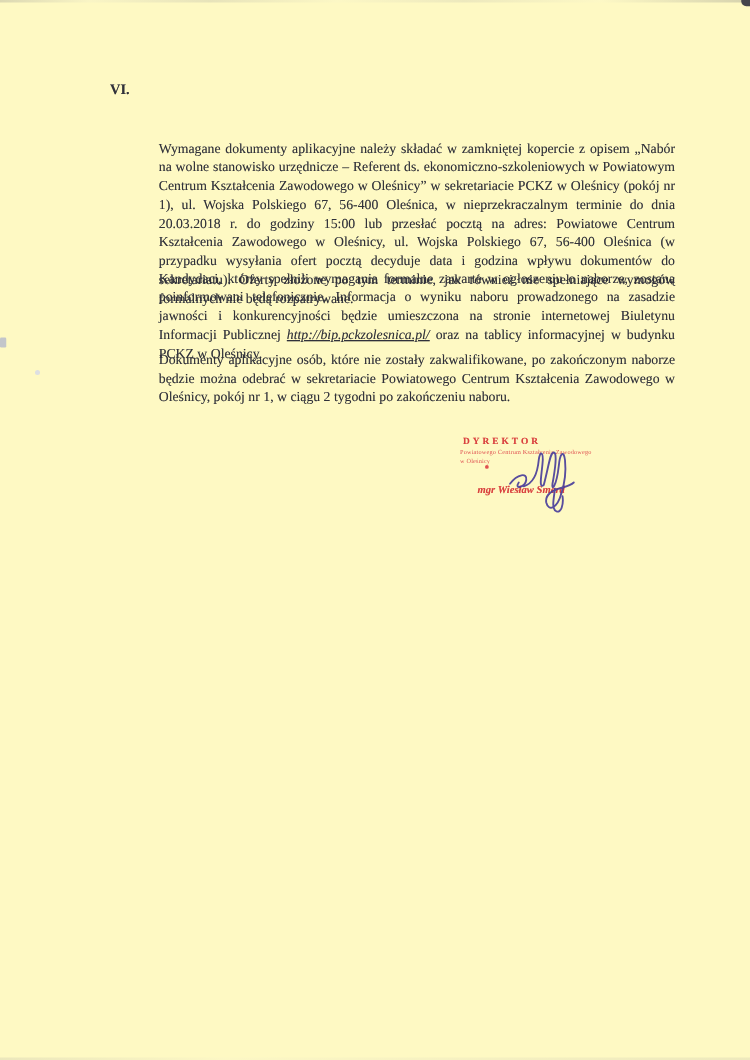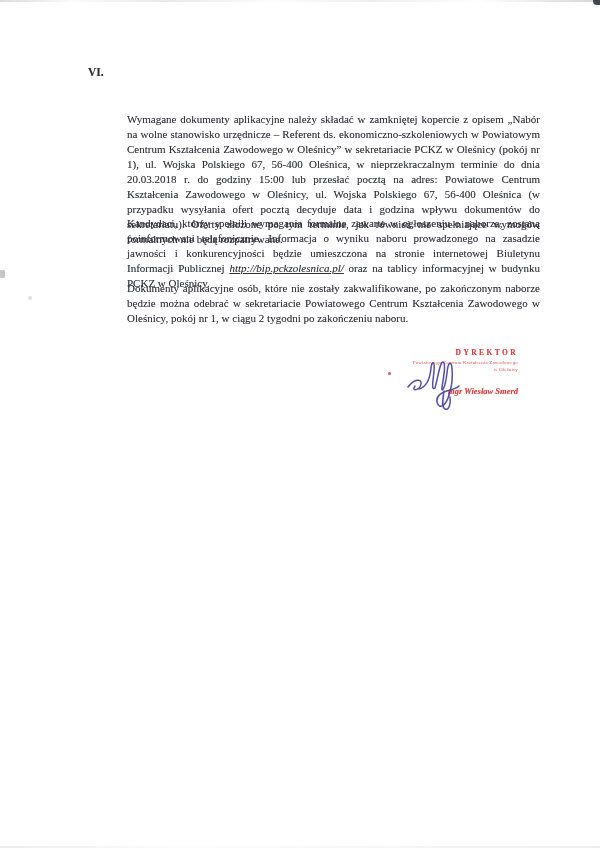--- a/index.html
+++ b/index.html
@@ -5,21 +5,21 @@
   html, body {
     margin: 0;
     padding: 0;
     background: #e9e9e9;
   }
   .page {
     position: relative;
     width: 600px;
     height: 848px;
     margin: 0 auto;
-    background: #ffffff;
+    background: #fef9c3;
     overflow: hidden;
     font-family: "Liberation Serif", "DejaVu Serif", serif;
     color: #30313a;
   }
 
   
   .scan-top-streak {
     position: absolute;
     top: 0; left: 0;
     width: 100%; height: 2px;
@@ -95,21 +95,21 @@
   .doc-link {
     text-decoration: underline;
     font-style: italic;
   }
 
   
   .stamp {
     position: absolute;
     left: 368px; top: 348px;
     width: 150px;
-    text-align: right;
+    text-align: left;
     color: #dd4746;
   }
   .stamp-title {
     font-weight: bold;
     font-size: 7.5px;
     letter-spacing: 2.4px;
     padding-left: 2.4px; 
     color: #d9413f;
     text-shadow: 0 0 0.5px rgba(221,71,70,0.5);
   }

